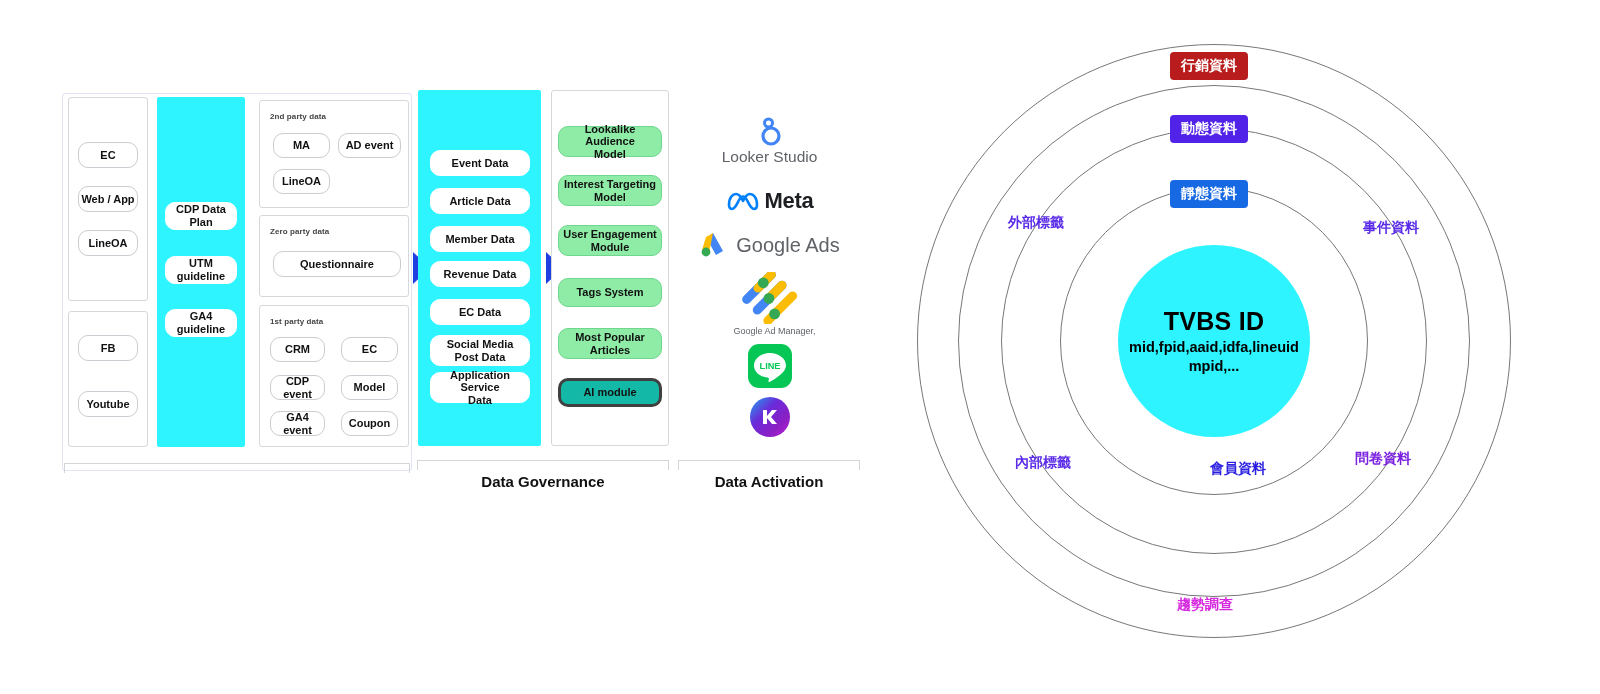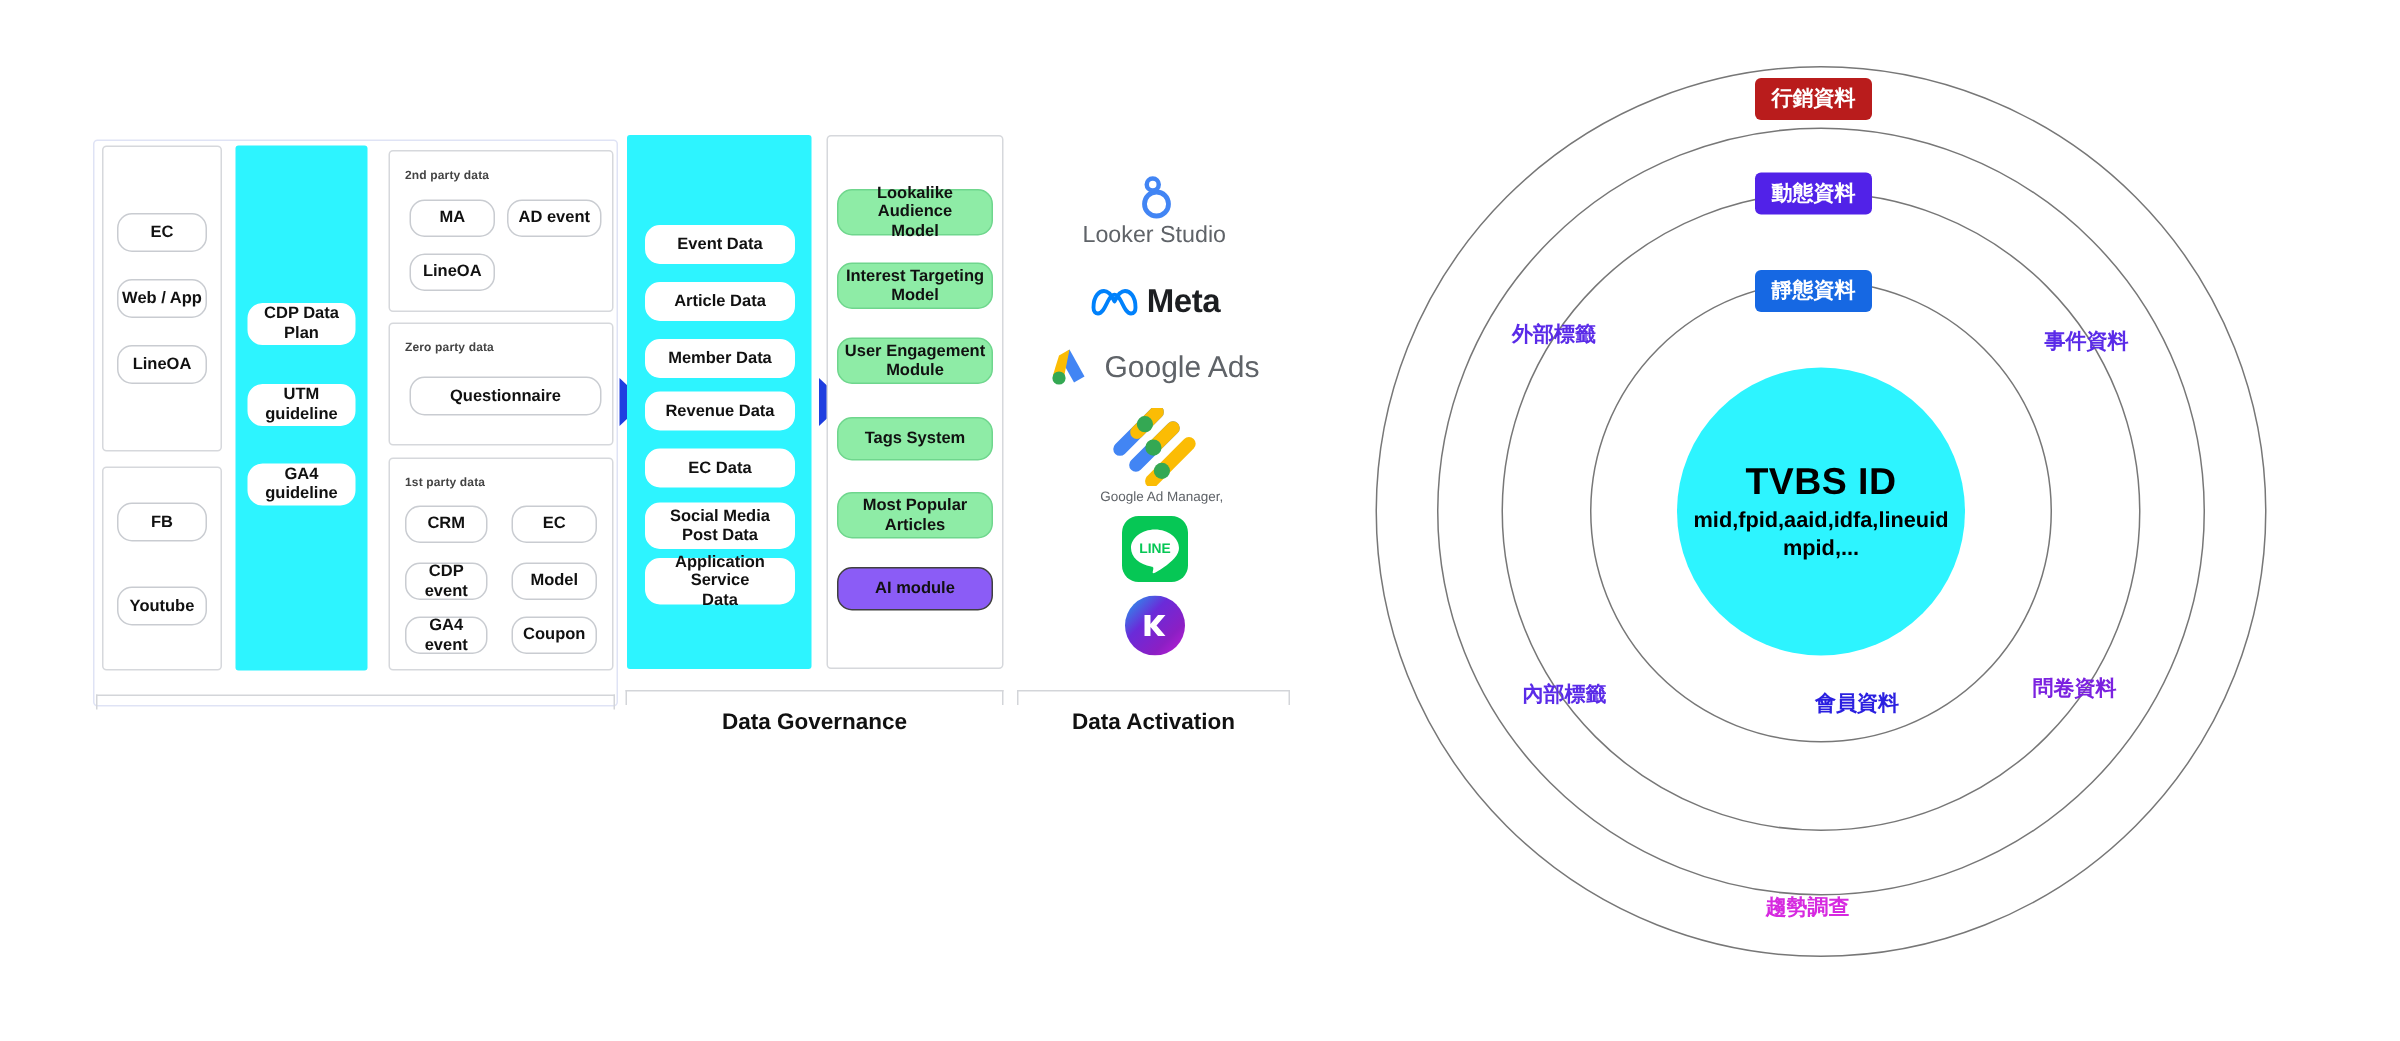--- a/index.html
+++ b/index.html
@@ -31,21 +31,21 @@
 
   
   .arrow{position:absolute;width:0;height:0;border-top:16px solid transparent;
          border-bottom:16px solid transparent;border-left:17px solid #1F3FE0;}
 
   
   #gov-cyan{position:absolute;left:418px;top:90px;width:123px;height:356px;border-radius:2px;}
   #gov-green-frame{position:absolute;left:551px;top:90px;width:118px;height:356px;}
 
   .green{background:#8EECA6;border:1px solid #6fd68d;}
-  .yellow{background:#8b5cf6;border:1px solid #404040;}
+  .yellow{background:#14b8a6;border:3px solid #404040;}
 
   
   #act-frame{position:absolute;left:679px;top:90px;width:181px;height:356px;border:none;}
 
   .logo-row{position:absolute;left:0;width:181px;display:flex;align-items:center;justify-content:center;}
 
   
   .bracket{position:absolute;border-top:1px solid #d3d5d9;height:10px;
            border-left:1px solid #d3d5d9;border-right:1px solid #d3d5d9;box-sizing:border-box;}
   .caption{position:absolute;font-size:15px;font-weight:700;color:#111;text-align:center;}

